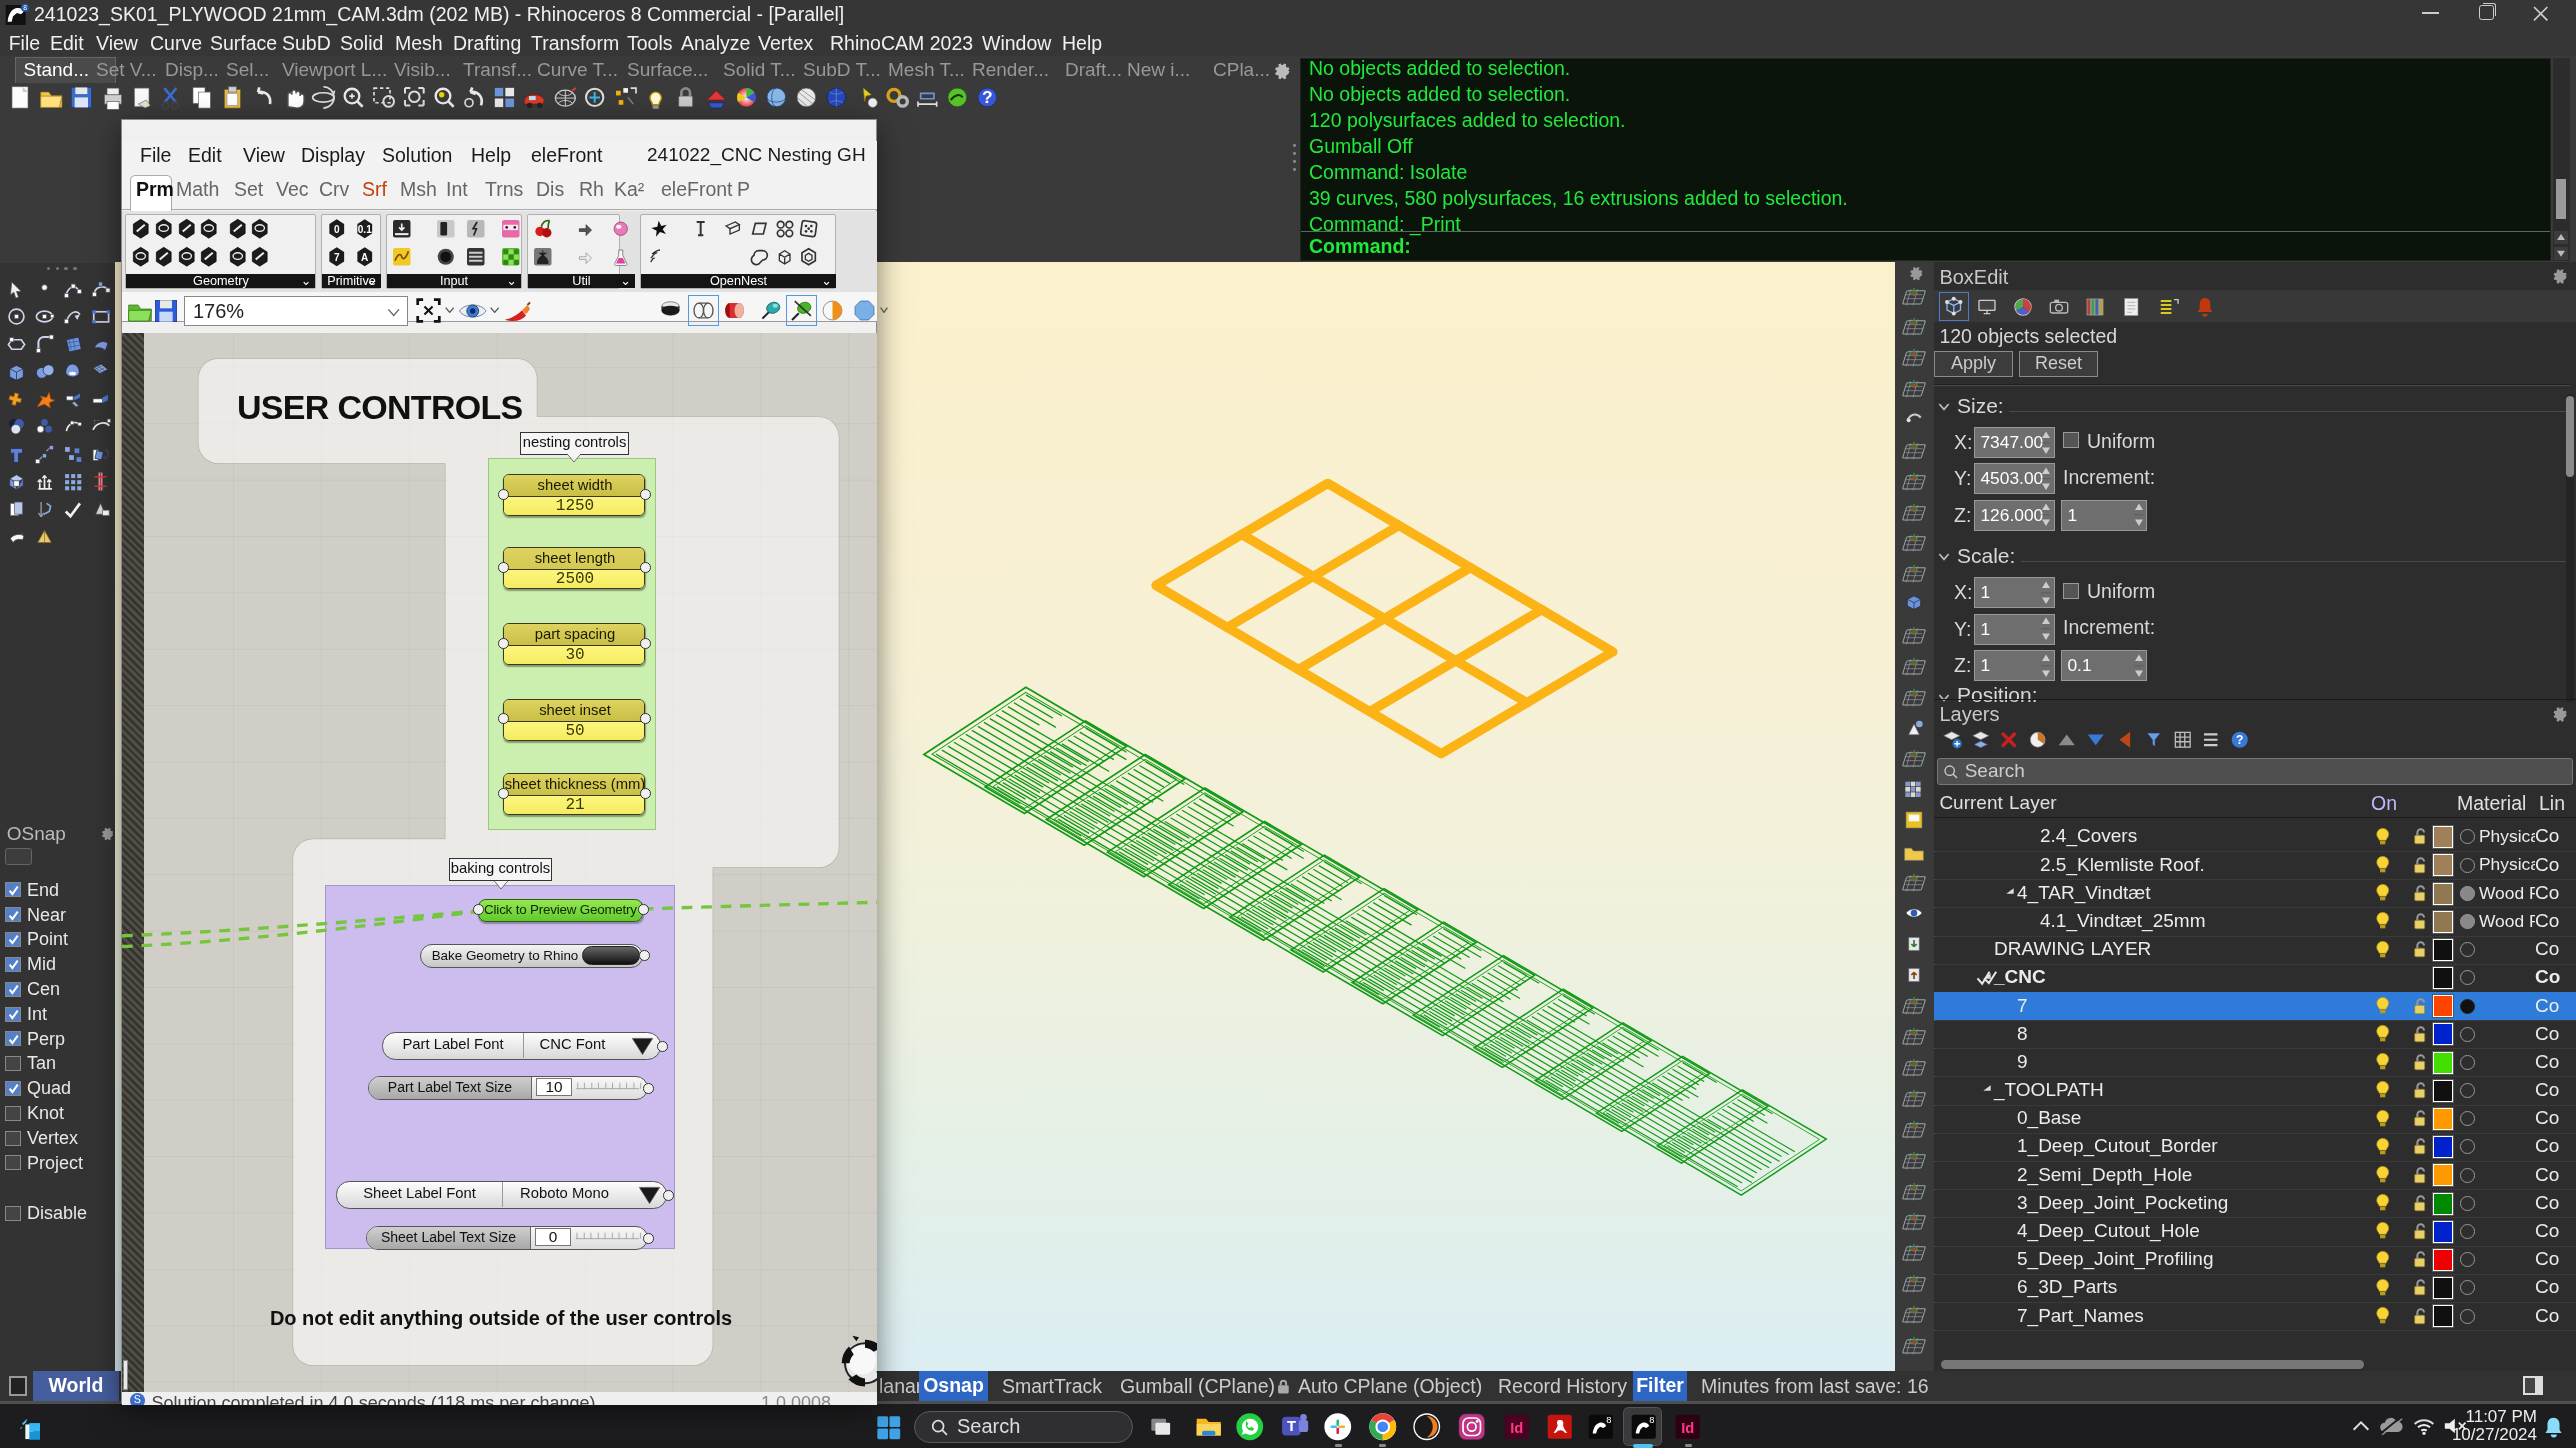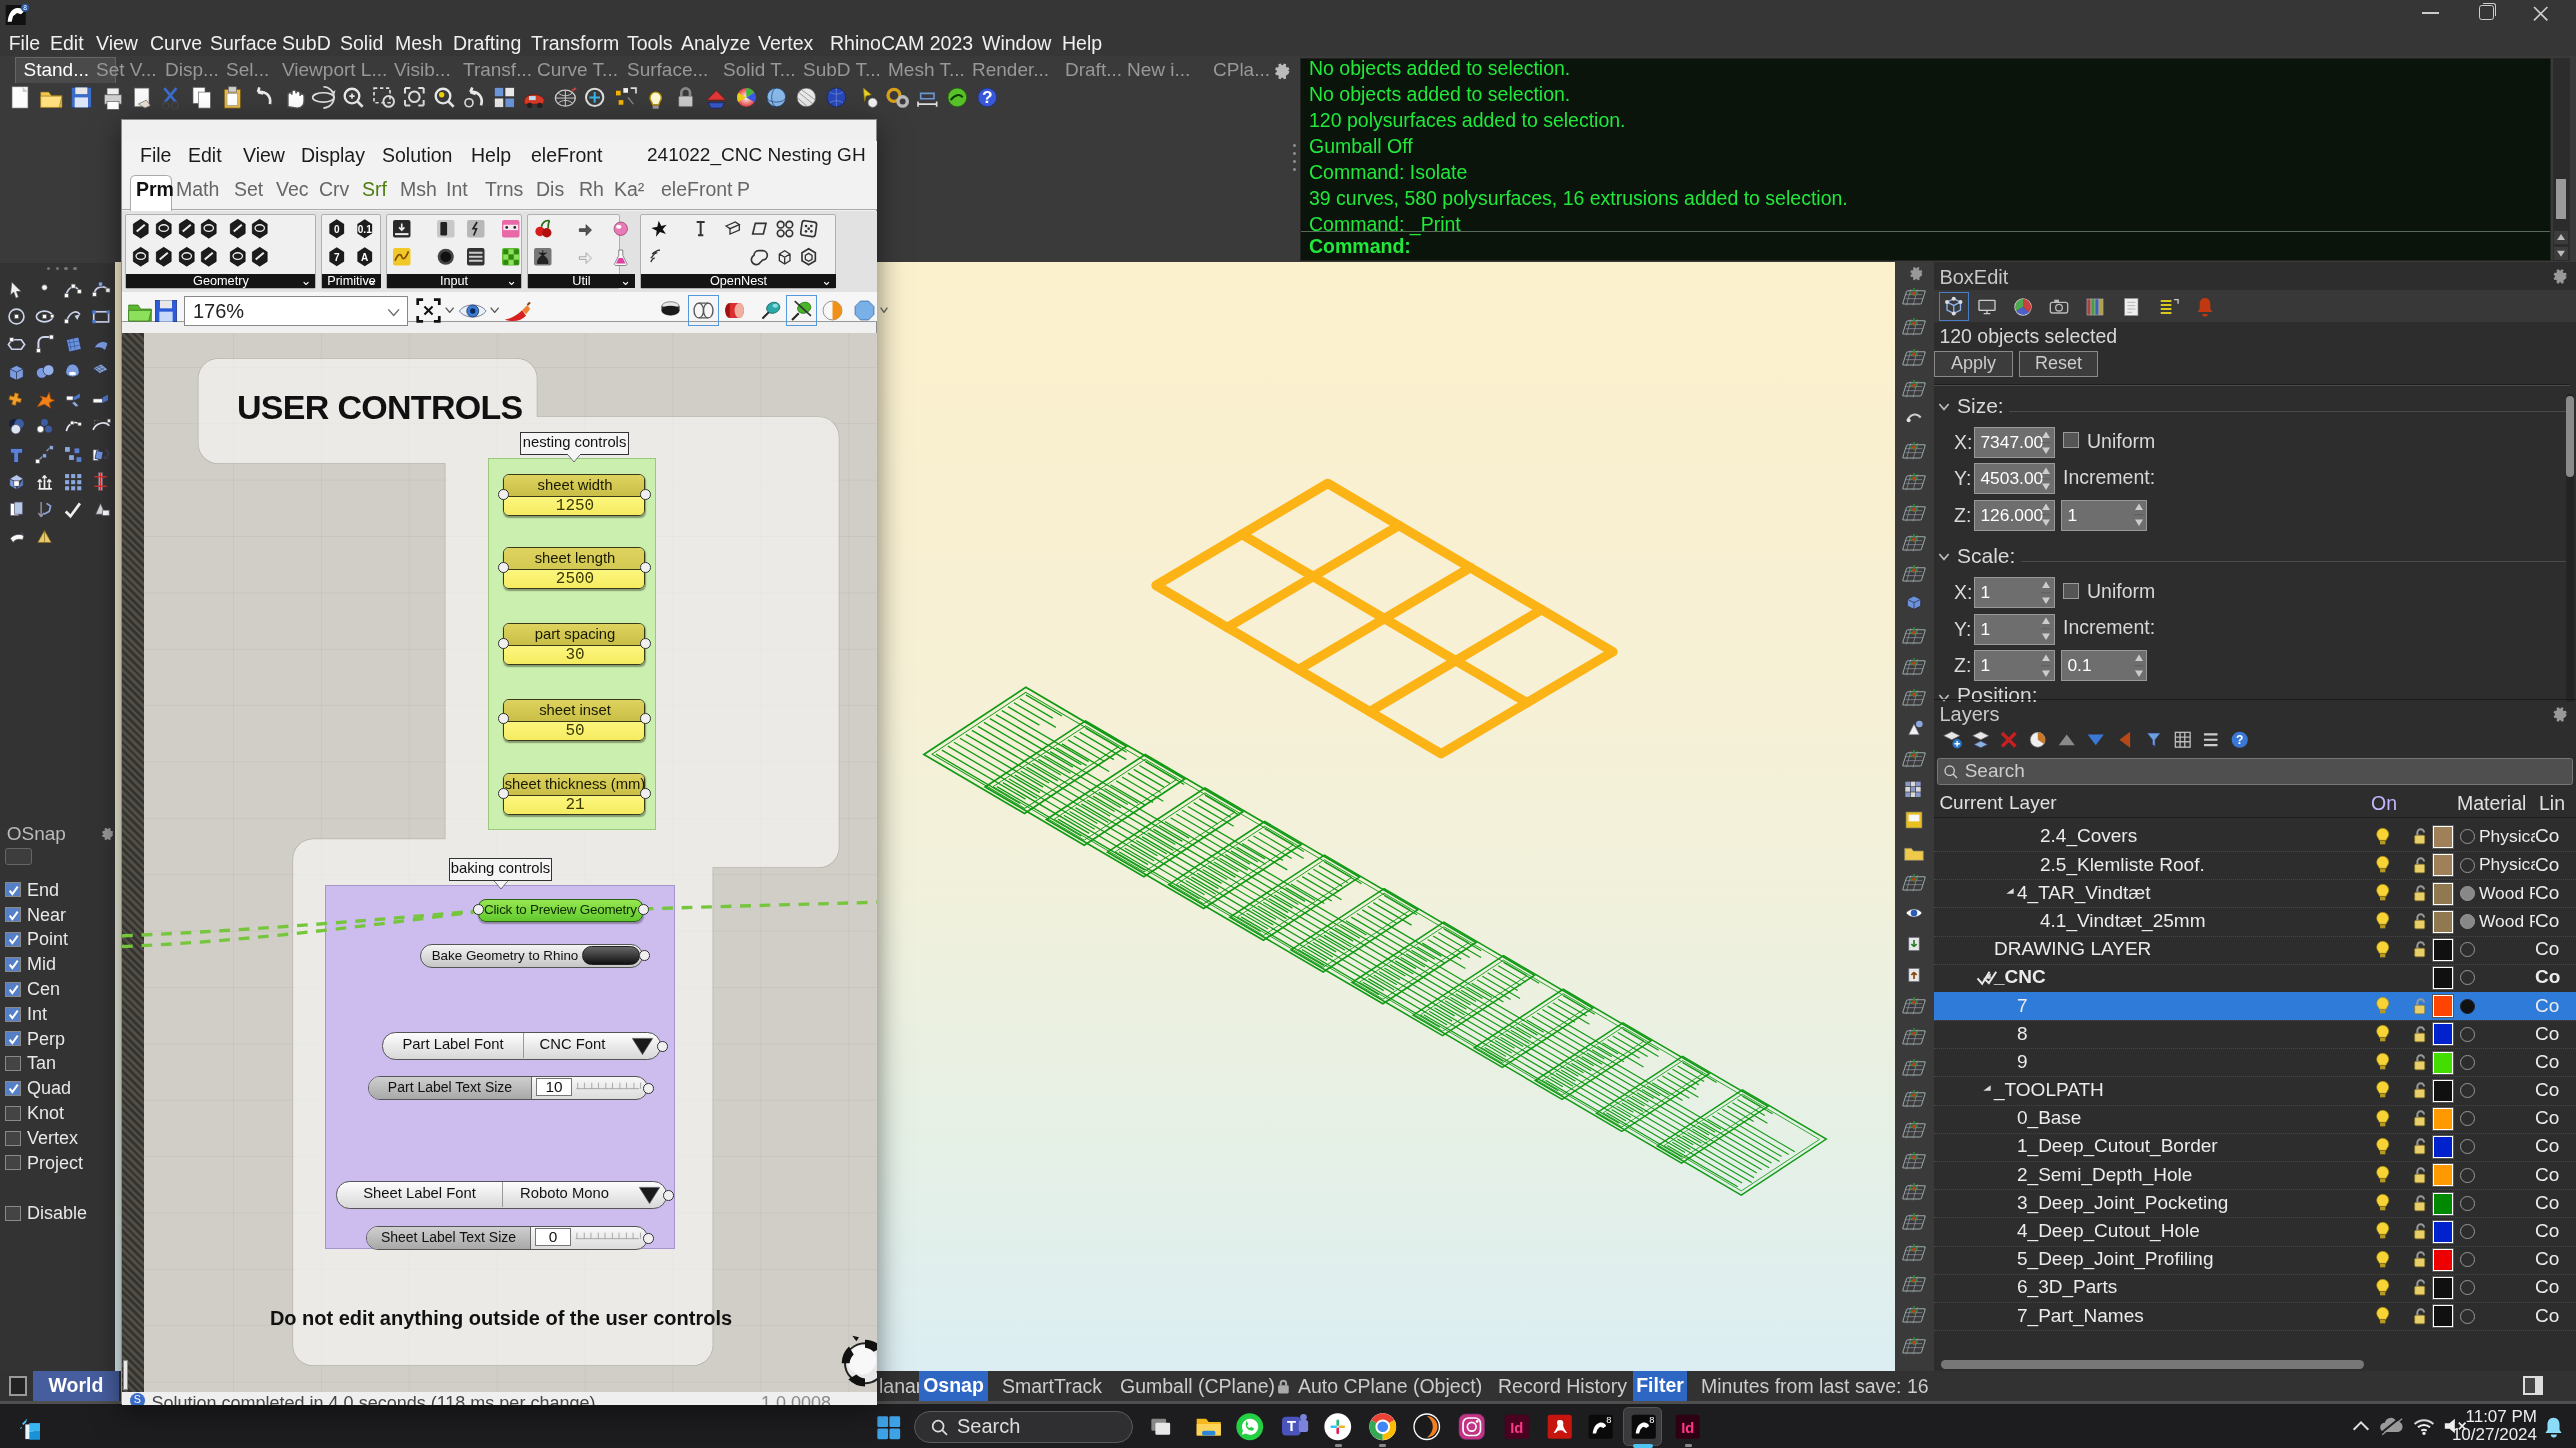--- a/index.html
+++ b/index.html
@@ -10,20 +10,21 @@
 </style></head><body>
 <div id="root">
 
 <div class="abs" style="left:0;top:0;width:2576px;height:29.5px;background:#363636;">
 <svg class="abs" style="left:5.4px;top:2.7px" width="24" height="24" viewBox="0 0 36 36">
         <rect x="1" y="3" width="30" height="30" fill="#111"></rect>
         <path d="M4 28 C5 18 9 10 16 8 C22 6 27 9 28 13 L24 17 L18 15 L12 20 L10 28 Z" fill="#fff"></path>
         <circle cx="30" cy="7" r="6" fill="#2a57a5"></circle>
         <text x="30" y="11" font-size="10" fill="#fff" text-anchor="middle">8</text>
       </svg>
+<div class="abs wtx" style="left:34px;top:3.4px;font-size:19.5px;">241023_SK01_PLYWOOD 21mm_CAM.3dm (202 MB) - Rhinoceros 8 Commercial - [Parallel]</div>
 <div class="abs" style="left:2422px;top:12px;width:17.4px;height:2px;background:#ccc;"></div>
 <div class="abs" style="left:2479px;top:5.4px;width:14.8px;height:14.8px;border:1.7px solid #ccc;border-radius:2.7px;"></div>
 <div class="abs" style="left:2483px;top:2.7px;width:13.4px;height:13.4px;border-top:1.7px solid #ccc;border-right:1.7px solid #ccc;border-radius:0 2.7px 0 0;"></div>
 <svg class="abs" style="left:2532px;top:5.4px" width="17.4" height="17.4" viewBox="0 0 26 26">
         <path d="M3 3 L23 23 M23 3 L3 23" stroke="#ccc" stroke-width="2.5"></path>
       </svg>
 </div>
 <div class="abs" style="left:0;top:29.5px;width:2576px;height:27px;background:#363636;">
 <div class="abs wtx" style="left:8.7px;top:2.7px;font-size:19.5px;">File</div>
 <div class="abs wtx" style="left:50px;top:2.7px;font-size:19.5px;">Edit</div>
@@ -1566,21 +1567,21 @@
         <div class="abs" style="left:409px;top:2.7px;font-size:19.5px;color:#1a1a1a;">eleFront</div>
         <div class="abs" style="left:525px;top:3.4px;font-size:19px;color:#1a1a1a;white-space:nowrap;">241022_CNC Nesting GH</div>
       </div>
       <div class="abs" style="left:0;top:50px;width:755px;height:40px;background:#f2f2f2;border-bottom:0.7px solid #aaa;">
         <div class="abs" style="left:8px;top:5.4px;width:42px;height:36px;background:#fff;border:0.7px solid #aaa;border-bottom:none;border-radius:5.4px 5.4px 0 0;"></div>
         <div class="abs" style="left:14px;top:8px;font-size:19.5px;color:#111;font-weight:bold;">Prm</div>
         <div class="abs" style="left:54px;top:8px;font-size:19.5px;color:#666;font-weight:normal;">Math</div>
         <div class="abs" style="left:112px;top:8px;font-size:19.5px;color:#666;font-weight:normal;">Set</div>
         <div class="abs" style="left:154px;top:8px;font-size:19.5px;color:#666;font-weight:normal;">Vec</div>
         <div class="abs" style="left:197px;top:8px;font-size:19.5px;color:#666;font-weight:normal;">Crv</div>
-        <div class="abs" style="left:240px;top:8px;font-size:19.5px;color:#4d7c0f;font-weight:normal;">Srf</div>
+        <div class="abs" style="left:240px;top:8px;font-size:19.5px;color:#c2410c;font-weight:normal;">Srf</div>
         <div class="abs" style="left:278px;top:8px;font-size:19.5px;color:#666;font-weight:normal;">Msh</div>
         <div class="abs" style="left:324px;top:8px;font-size:19.5px;color:#666;font-weight:normal;">Int</div>
         <div class="abs" style="left:363px;top:8px;font-size:19.5px;color:#666;font-weight:normal;">Trns</div>
         <div class="abs" style="left:414px;top:8px;font-size:19.5px;color:#666;font-weight:normal;">Dis</div>
         <div class="abs" style="left:457px;top:8px;font-size:19.5px;color:#666;font-weight:normal;">Rh</div>
         <div class="abs" style="left:492px;top:8px;font-size:19.5px;color:#666;font-weight:normal;">Ka²</div>
         <div class="abs" style="left:539px;top:8px;font-size:19.5px;color:#666;font-weight:normal;">eleFront</div>
         <div class="abs" style="left:615px;top:8px;font-size:19.5px;color:#666;font-weight:normal;">P</div>
       </div>
       <div class="abs" style="left:0;top:91px;width:755px;height:82px;background:#e2e2e2;">

